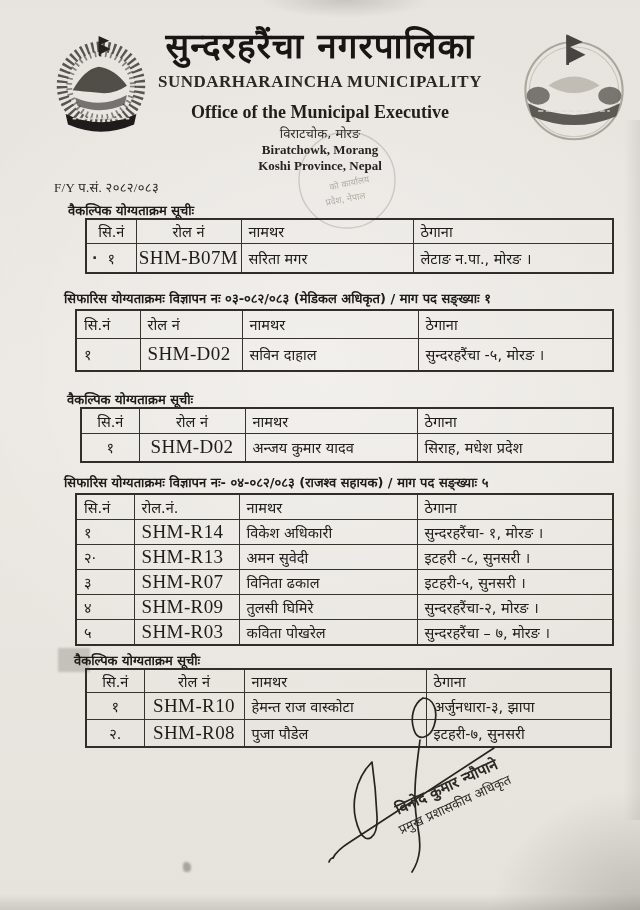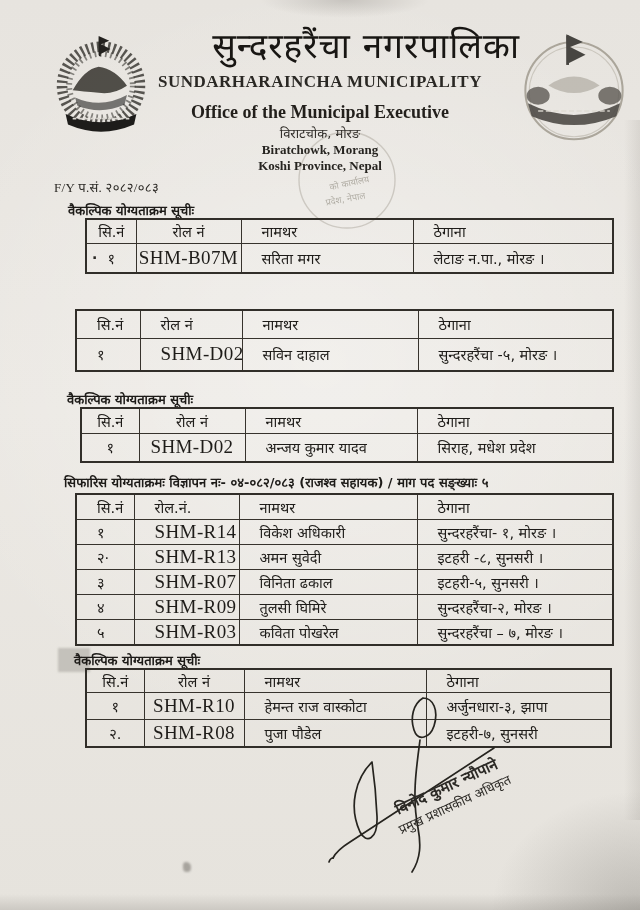--- a/index.html
+++ b/index.html
@@ -18,40 +18,40 @@
     background:linear-gradient(90deg, rgba(120,115,108,0), rgba(120,115,108,.14)); }
   .n-bottom{ left:0; bottom:0; width:640px; height:16px;
     background:linear-gradient(180deg, rgba(100,96,90,0), rgba(100,96,90,.20)); }
   .n-corner{ right:0; bottom:0; width:150px; height:120px;
     background:radial-gradient(ellipse at 100% 100%, rgba(95,92,86,.30), rgba(95,92,86,0) 70%); }
   .n-smudge5{ left:58px; top:648px; width:32px; height:24px; background:rgba(130,126,118,.35); filter:blur(1px); }
   .n-speck{ left:183px; top:862px; width:8px; height:10px; background:rgba(90,87,80,.45); filter:blur(1px); border-radius:40% 60% 50% 50%; }
 
   
   .head{ position:absolute; left:120px; top:24px; width:400px; text-align:center; }
-  .t-np{ font-size:35px; font-weight:400; white-space:nowrap; letter-spacing:1px; color:#181613; line-height:1.3;text-align:right; }
+  .t-np{ font-size:35px; font-weight:700; white-space:nowrap; letter-spacing:1px; color:#181613; line-height:1.3; }
   .t-en{ font-family:"Liberation Serif", serif; font-size:17px; font-weight:600; letter-spacing:.5px; color:#2a2824; margin-top:2px; white-space:nowrap;}
   .o-np{ font-size:24px; font-weight:600; color:#1c1a17; margin-top:1px; white-space:nowrap; }
   .o-en{ font-family:"Liberation Serif", serif; font-size:18px; font-weight:700; color:#221f1b; margin-top:10px; white-space:nowrap;}
   .sub-np{ font-size:13px; font-weight:500; color:#2e2b27; margin-top:1px; }
   .sub-en{ font-family:"Liberation Serif", serif; font-size:13px; font-weight:700; color:#262420; }
   .fy{ position:absolute; left:54px; top:178px; font-size:13px; color:#2b2925; letter-spacing:.3px;
        font-family:"Liberation Serif","DejaVu Sans", serif; }
 
   .emblem{ position:absolute; pointer-events:none; }
   .e-left{ left:42px; top:26px; width:118px; height:124px; }
   .e-right{ left:510px; top:20px; width:128px; height:136px; opacity:.85; }
   .stamp-c{ position:absolute; left:288px; top:124px; width:118px; height:112px; opacity:.6; pointer-events:none; }
 
   
   .sec-h{ position:absolute; font-size:13px; font-weight:600; color:#1d1b18; white-space:nowrap; }
   table.doc{ position:absolute; border-collapse:collapse; table-layout:fixed;
     font-size:14.5px; color:#1e1c19; background:transparent; }
   table.doc td, table.doc th{ border:1.3px solid #37332d; font-weight:500; text-align:left;
-    padding:1px 20px; overflow:hidden; white-space:nowrap; vertical-align:middle; }
+    padding:1px 7px; overflow:hidden; white-space:nowrap; vertical-align:middle; }
   table.doc{ border:2px solid #312e29; }
   table.doc .c{ text-align:center; padding:1px 2px; }
   .roll{ font-family:"Liberation Serif", serif; font-size:19px; letter-spacing:.4px; }
   .stray-dot{ position:absolute; left:92px; top:246px; font-size:14px; font-weight:700; color:#2a2824; }
 
   
   .sig-svg{ position:absolute; left:300px; top:686px; width:290px; height:210px; pointer-events:none; }
   .sig-text{ position:absolute; left:350px; top:775px; width:200px; text-align:center;
     transform:rotate(-25deg); color:#2c2a26; }
   .sig-name{ font-size:15px; font-weight:600; white-space:nowrap; }
@@ -131,20 +131,21 @@
     </tr>
     <tr style="height:30px">
       <td class="c">१</td>
       <td class="c roll">SHM-B07M</td>
       <td>सरिता मगर</td>
       <td>लेटाङ न.पा., मोरङ ।</td>
     </tr>
   </tbody>
     </table>
 
+  <div class="sec-h" style="left:64px; top:289px;">सिफारिस योग्यताक्रमः विज्ञापन नः ०३-०८२/०८३ (मेडिकल अधिकृत) / माग पद सङ्ख्याः १</div>
   <table class="doc" style="left:75px; top:309px; width:537px;">
     <colgroup>
         <col style="width:64px">
         <col style="width:102px">
         <col style="width:176px">
         <col style="width:195px">
       </colgroup>
     <tbody>
         <tr style="height:28px">
       <th>सि.नं</th>

